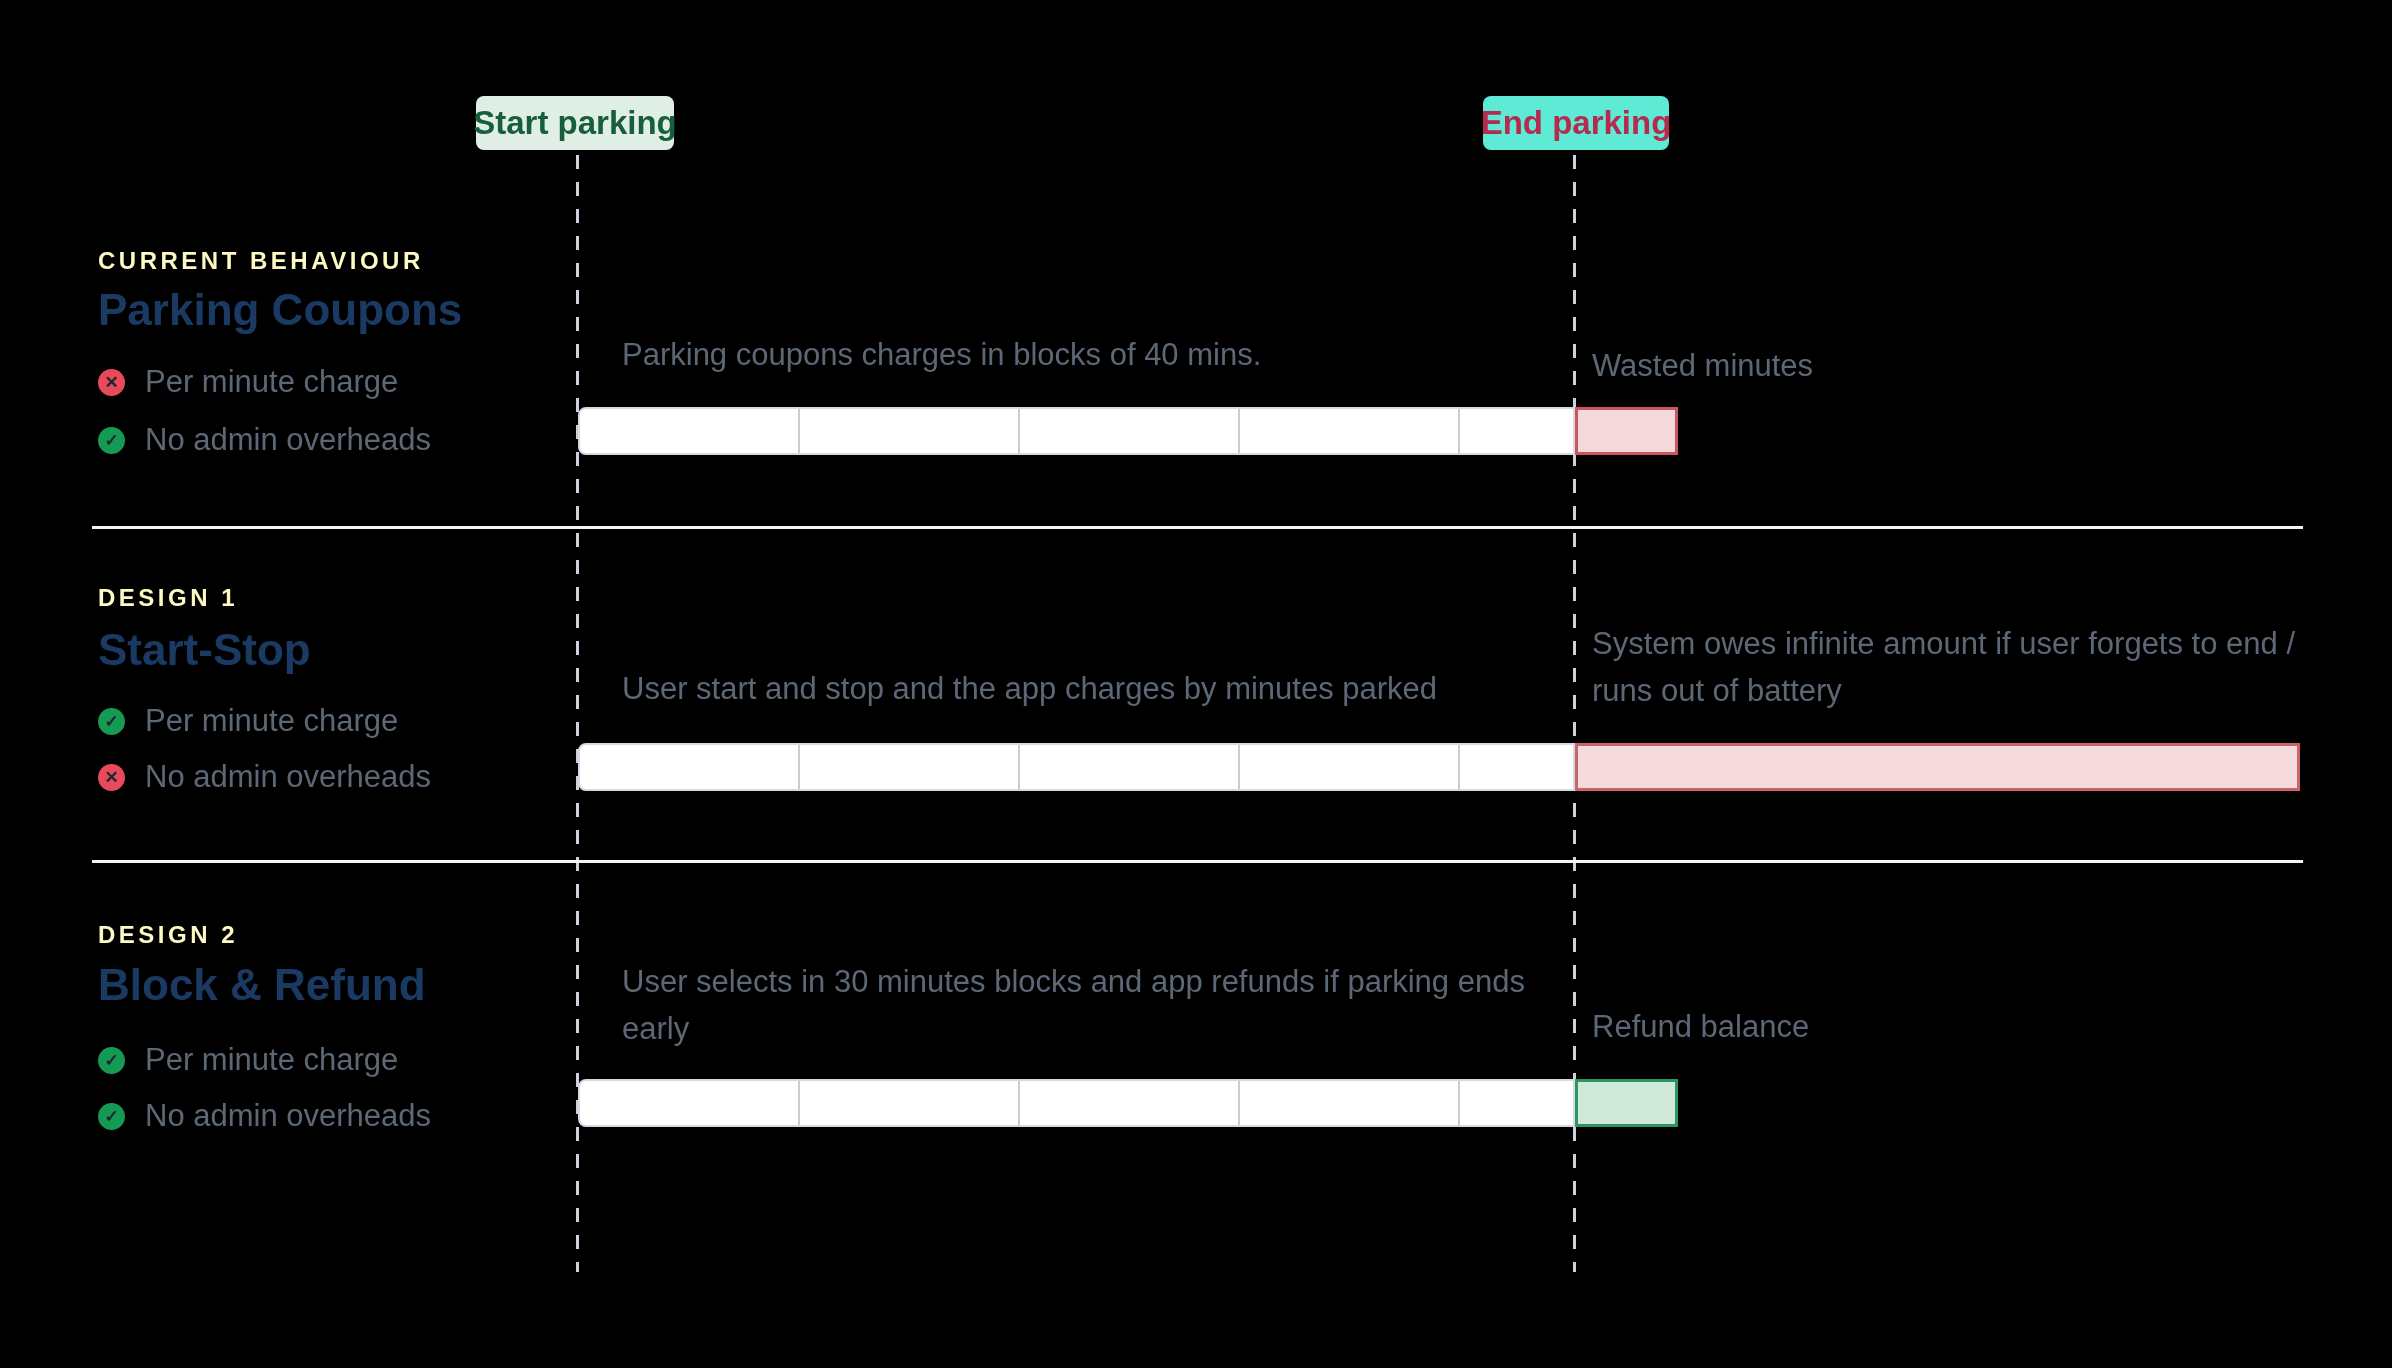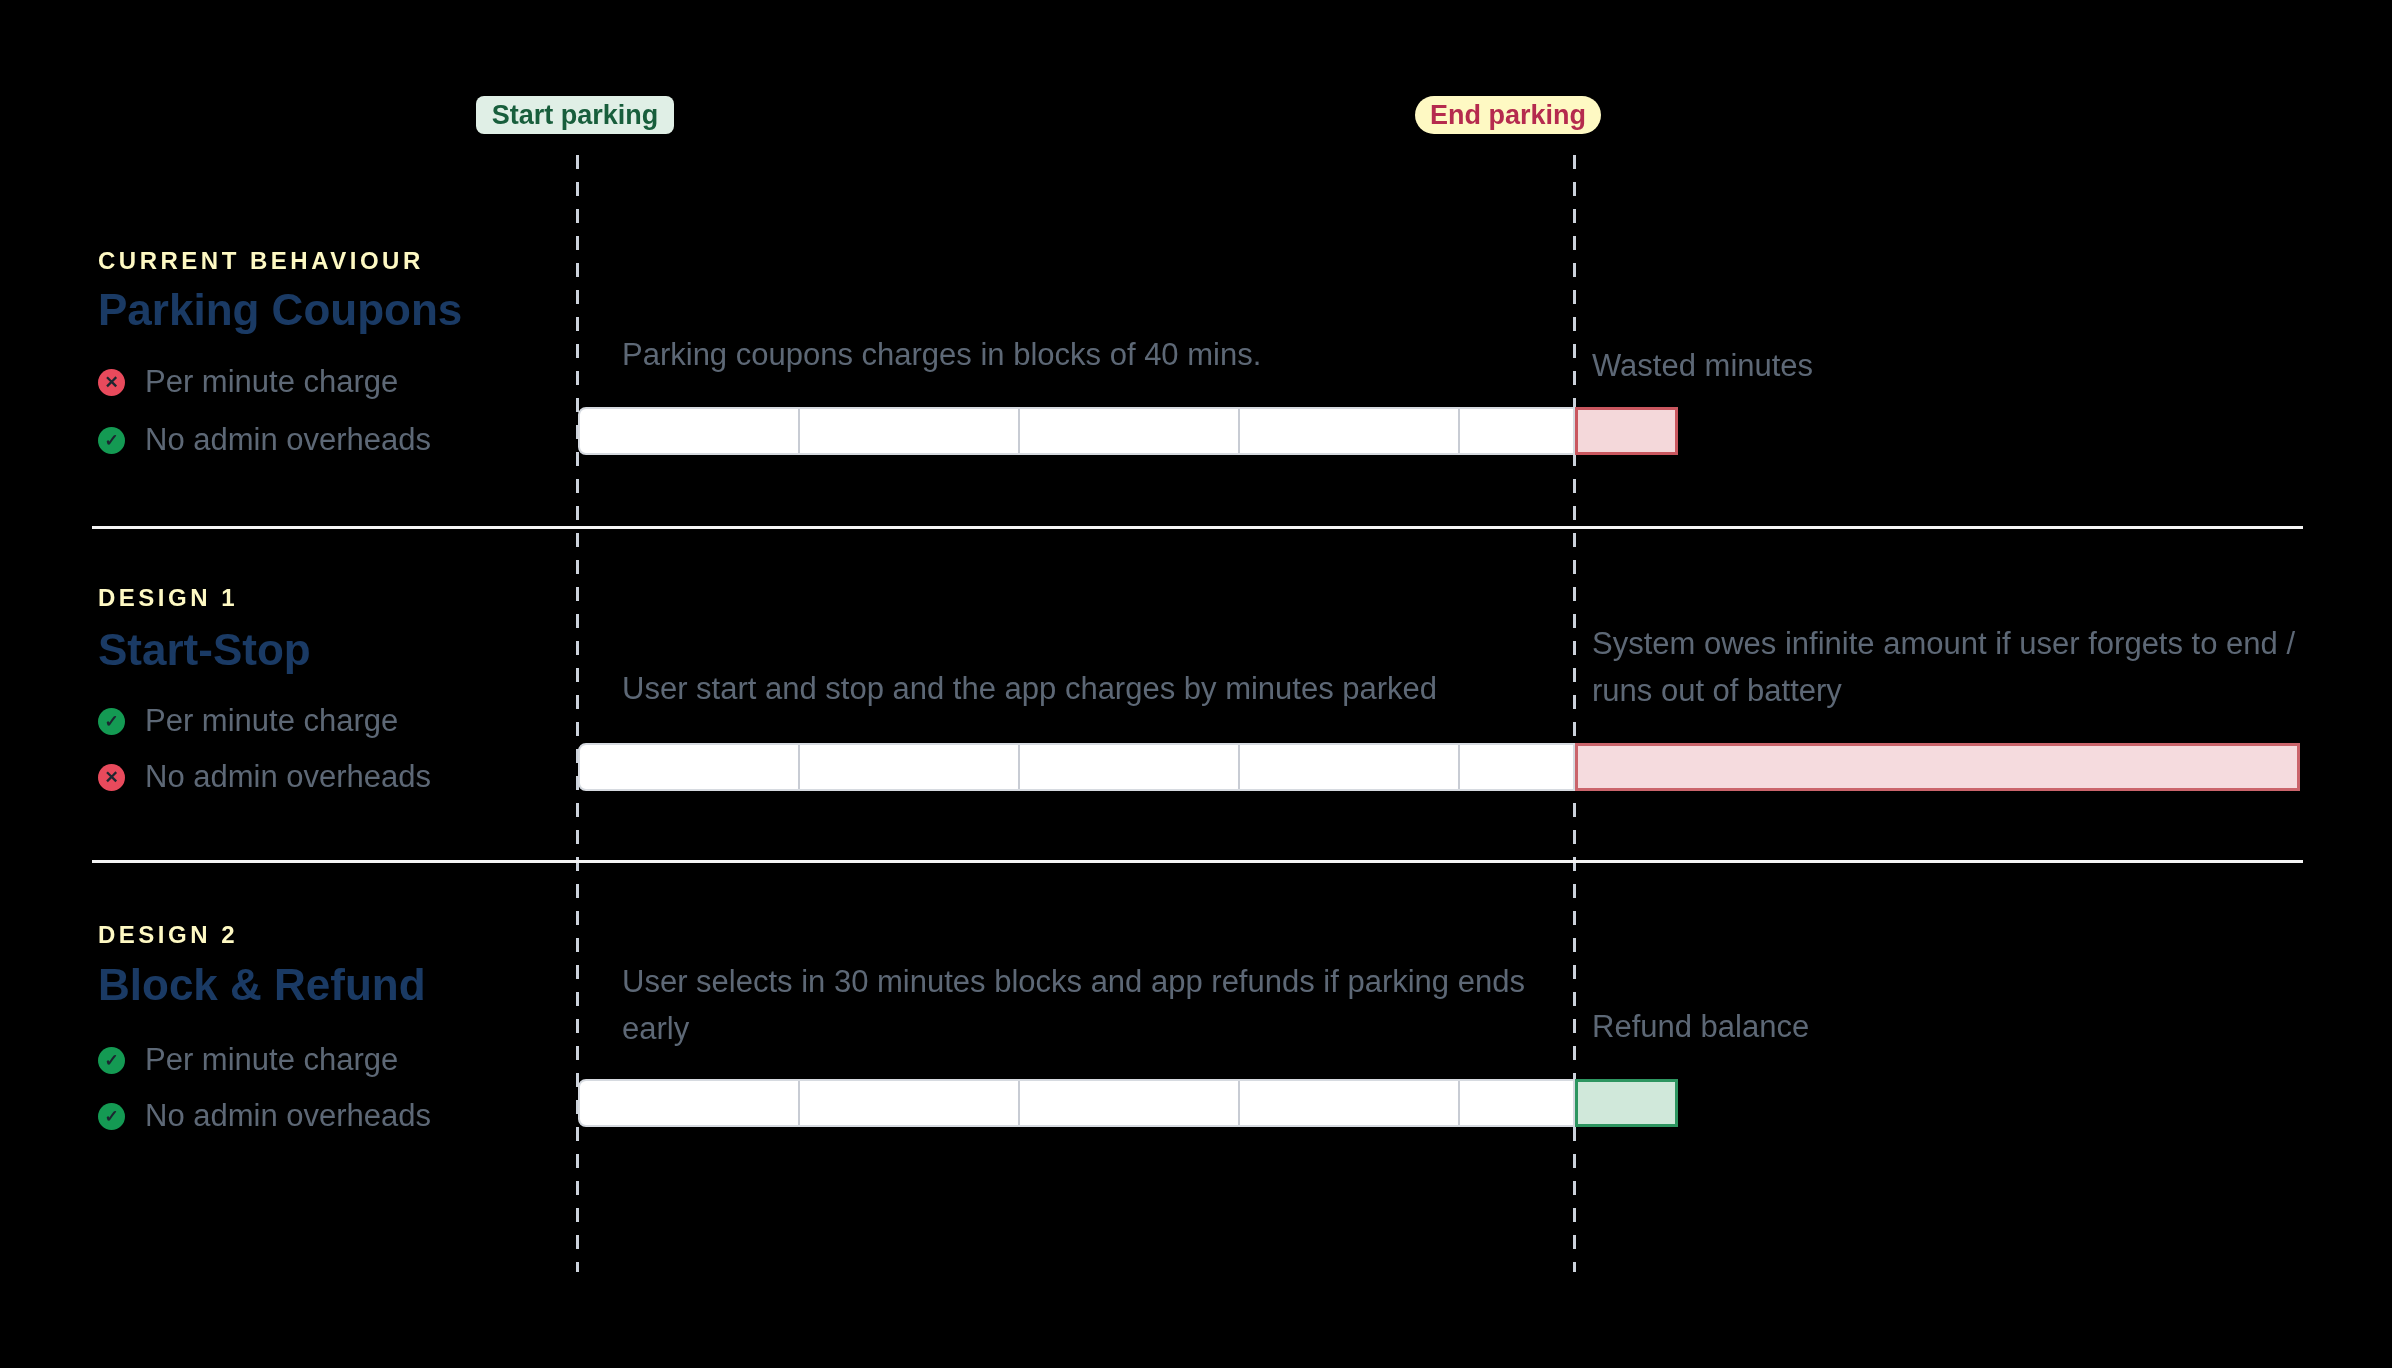--- a/index.html
+++ b/index.html
@@ -6,27 +6,27 @@
   #canvas{
     position:relative;
     width:2392px;height:1368px;
     background:#000;
     font-family:"Liberation Sans", sans-serif;
     overflow:hidden;
   }
 
   
   .badge{
-    position:absolute;top:96px;height:38px;
+    position:absolute;top:96px;height:54px;
     display:flex;align-items:center;justify-content:center;
-    border-radius:8px;font-size:27px;font-weight:700;
+    border-radius:8px;font-size:33px;font-weight:700;
     white-space:nowrap;
   }
   .badge-start{left:476px;width:198px;background:#e0efe6;color:#185e3c;}
-  .badge-end{left:1415px;width:186px;background:#fef9c3;color:#b52b4e;border-radius:21px;}
+  .badge-end{left:1483px;width:186px;background:#5eead4;color:#b52b4e;}
 
   
   .vline{
     position:absolute;top:155px;height:1117px;width:3px;
     background-image:repeating-linear-gradient(to bottom,#ccd2db 0 14px,transparent 14px 27px);
   }
   .vline-start{left:576px;}
   .vline-end{left:1573px;}
 
   

